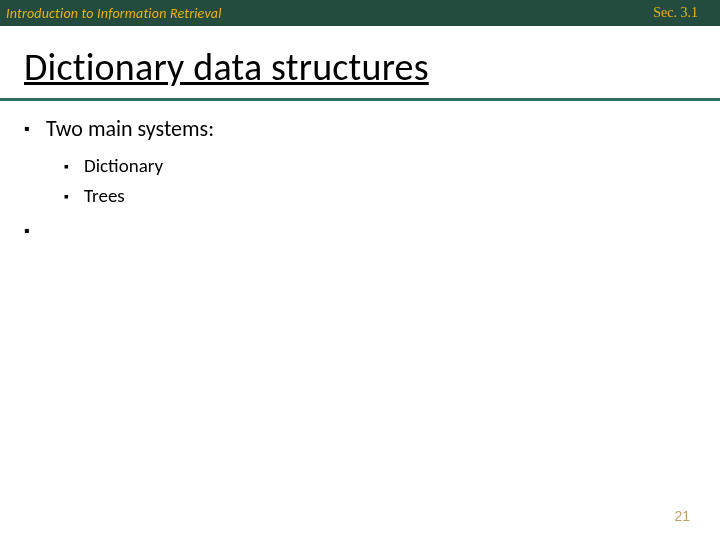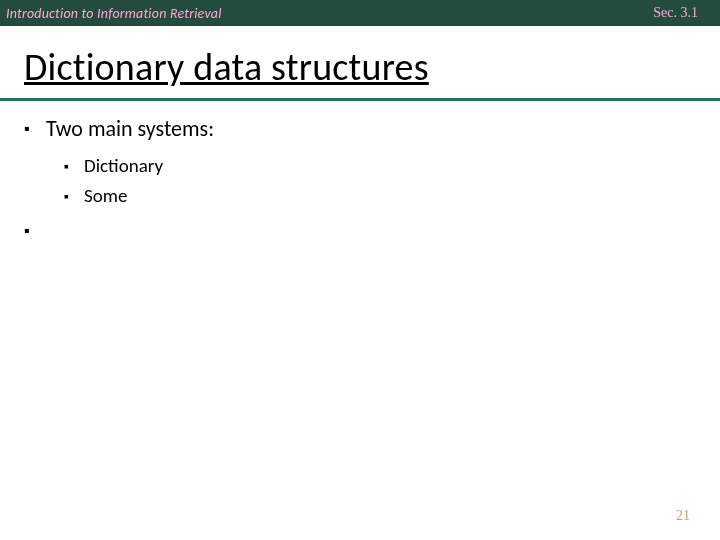--- a/index.html
+++ b/index.html
@@ -1,28 +1,28 @@
 <!DOCTYPE html>
 <html><head>
 <meta charset="utf-8">
 <style>
   * { margin: 0; padding: 0; box-sizing: border-box; }
   html, body { width: 720px; height: 540px; font-family: Calibri, "Segoe UI", Arial, sans-serif; background: #fff; color: #000; }
   .slide { position: relative; width: 720px; height: 540px; background: #fff; }
-  .topbar { position: absolute; top: 0; left: 0; width: 720px; height: 26px; background: #234c3f; color: #f9a8d4; display: flex; align-items: center; justify-content: space-between; font-size: 14px; }
+  .topbar { position: absolute; top: 0; left: 0; width: 720px; height: 26px; background: #234c3f; color: #eab308; display: flex; align-items: center; justify-content: space-between; font-size: 14px; }
   .topbar .course { padding-left: 6px; font-style: italic; font-family: Calibri, "Segoe UI", Arial, sans-serif; letter-spacing: 0.2px; }
   .topbar .sec { padding-right: 22px; font-family: Georgia, "Times New Roman", serif; font-size: 14px; }
   .title { position: absolute; top: 44px; left: 24px; font-size: 38px; font-weight: 400; letter-spacing: 0.2px; text-decoration: underline; }
   .rule { position: absolute; top: 98px; left: 0; width: 720px; height: 3px; background: #2f6f5f; }
   .content { position: absolute; top: 114px; left: 24px; width: 670px; font-size: 22px; line-height: 1.4; }
   .b1 { display: flex; margin-bottom: 8px; }
   .b1 .mk { width: 22px; flex: 0 0 22px; font-size: 16px; padding-top: 4px; }
   .b2 { display: flex; margin-left: 40px; margin-bottom: 4px; font-size: 19px; }
   .b2 .mk { width: 20px; flex: 0 0 20px; font-size: 14px; padding-top: 4px; }
-  .pagenum { position: absolute; bottom: 16px; right: 30px; font-size: 14px; color: #bfa06a; font-family: Liberation Serif, serif; }
+  .pagenum { position: absolute; bottom: 16px; right: 30px; font-size: 14px; color: #bfa06a; font-family: Liberation Sans, sans-serif; }
 </style>
 </head>
 <body>
 
 <div class="slide">
 
   <div class="topbar">
     <span class="course">Introduction to Information Retrieval</span>
     <span class="sec">Sec. 3.1</span>
   </div>
@@ -34,21 +34,21 @@
     <div class="b1">
       <span class="mk">▪</span>
       <span>Two main systems:</span>
     </div>
     <div class="b2">
       <span class="mk">▪</span>
       <span>Dictionary</span>
     </div>
     <div class="b2">
       <span class="mk">▪</span>
-      <span>Some</span>
+      <span>Trees</span>
     </div>
     <div class="b1" style="margin-top:6px;">
       <span class="mk">▪</span>
     </div>
   </div>
 
   <div class="pagenum">21</div>
 
 </div>
 

